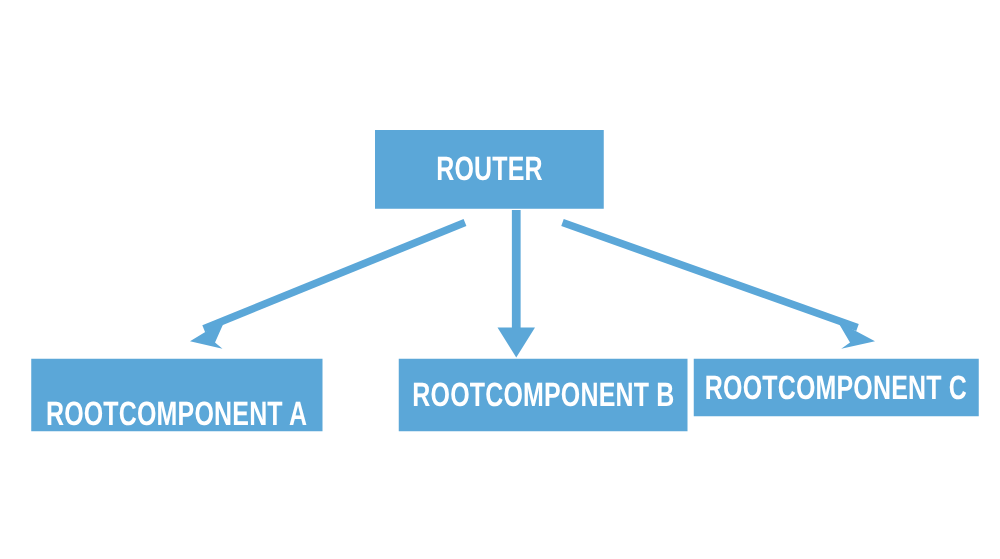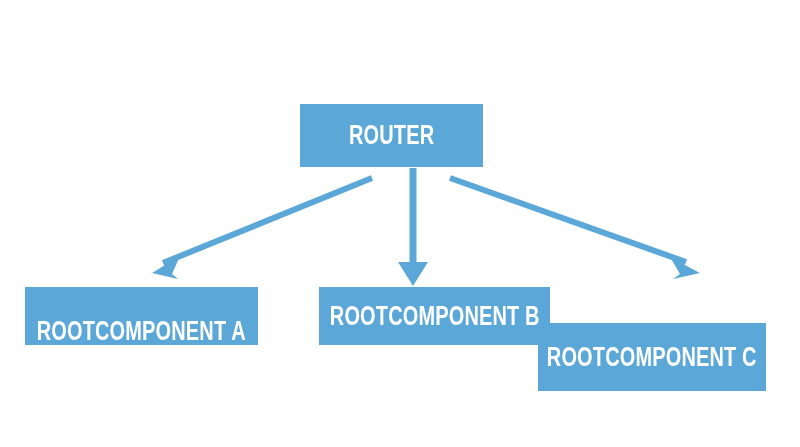--- a/index.html
+++ b/index.html
@@ -56,25 +56,24 @@
     align-items: flex-end;
   }
   #node-b {
     left: 283px;
     top: 287px;
     width: 231px;
     height: 58px;
     margin-left: 36px;
   }
   #node-c {
-    left: 538px;
+    left: 555px;
     top: 287px;
     width: 228px;
-    height: 68px;
-    margin-top: 36px;
+    height: 46px;
   }
 </style>
 </head>
 <body>
 
 <div id="stage">
 
   <svg id="arrow-layer" viewBox="0 0 800 447">
     <g>
       <line x1="372" y1="178" x2="163" y2="263" stroke="#5BA7D8" stroke-width="6" stroke-linecap="butt"></line>

